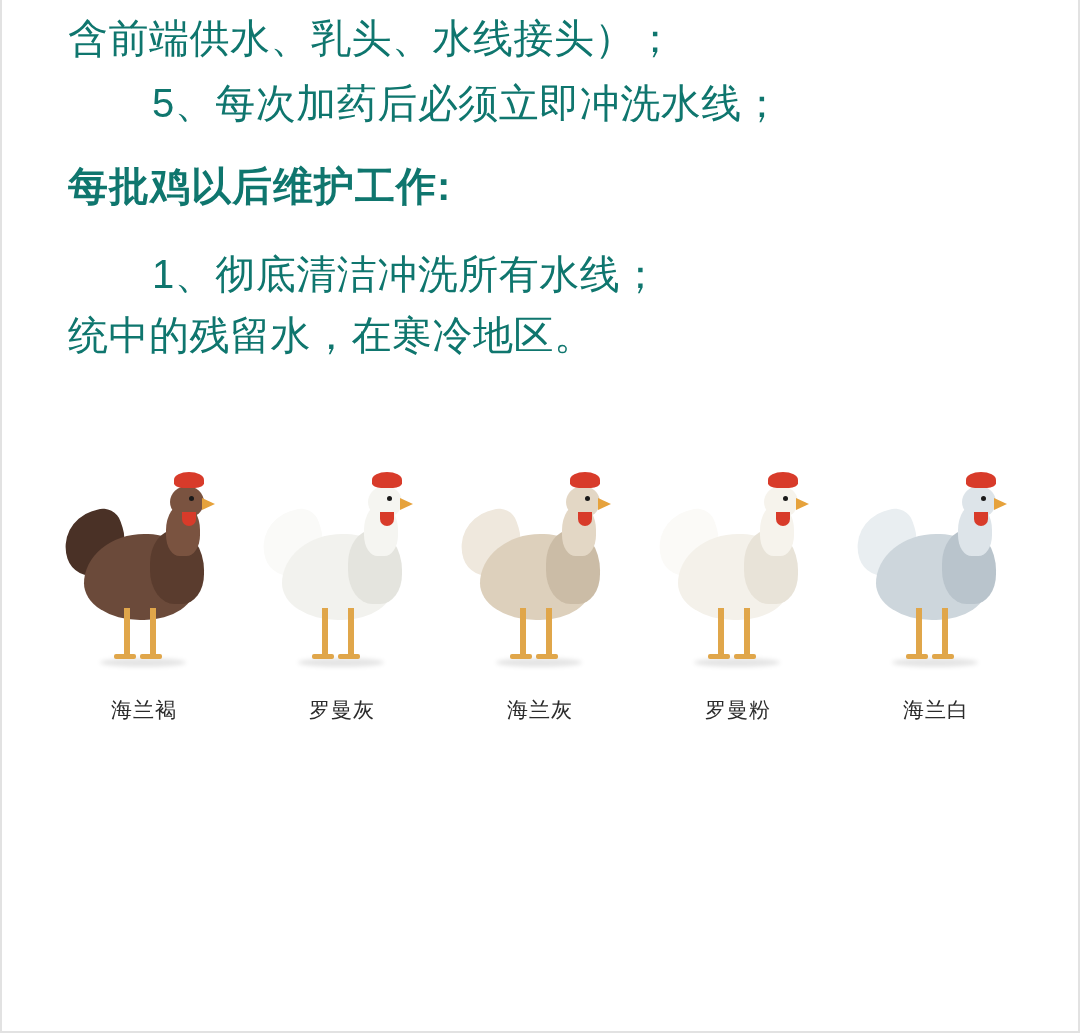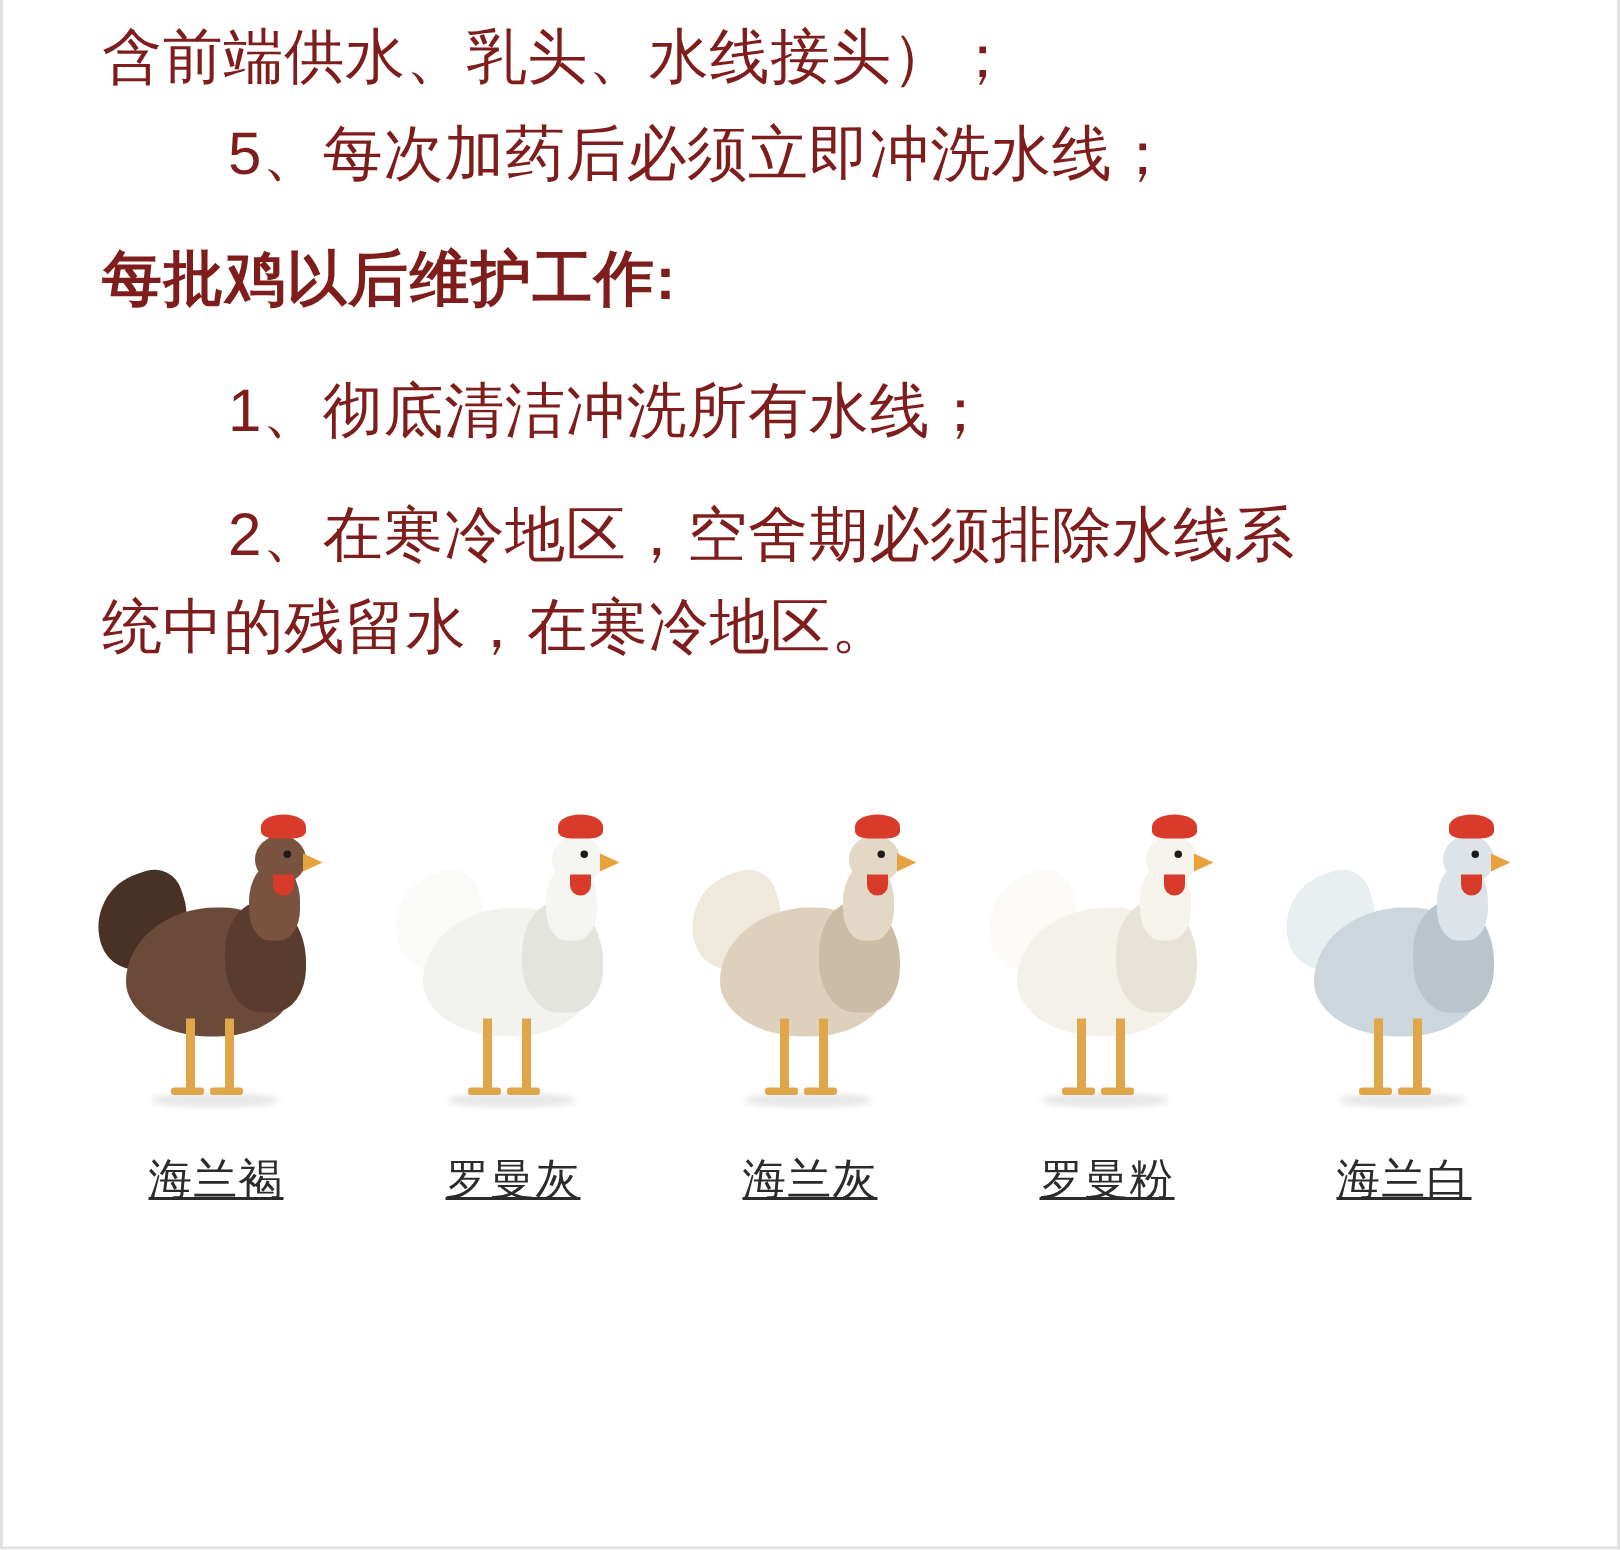--- a/index.html
+++ b/index.html
@@ -24,21 +24,21 @@
     border-right: 2px solid #e2e2e2;
     border-bottom: 2px solid #e2e2e2;
   }
   .content {
     padding: 0 62px 0 66px;
   }
   .para {
     font-size: 40px;
     line-height: 1.53;
     letter-spacing: 0.5px;
-    color: #7f1d1d;
+    color: #0f766e;
     margin: 0;
     white-space: pre-wrap;
   }
   .para.first {
     padding-top: 8px;
   }
   .para.indent {
     text-indent: 84px;
   }
   .para.bold {
@@ -73,26 +73,25 @@
     display: flex;
     flex-direction: column;
     align-items: center;
   }
   .breed-art {
     position: relative;
     width: 172px;
     height: 232px;
   }
   .breed-label {
-    font-size: 29px;
+    font-size: 21px;
     color: #2b2b2b;
     letter-spacing: 1px;
     margin-top: 8px;
     text-align: center;
-    text-decoration: underline;
   }
   
   .hen {
     position: absolute;
     left: 0; top: 0;
     width: 172px; height: 232px;
   }
   .body {
     position: absolute;
     left: 26px;
@@ -203,21 +202,20 @@
 </head>
 <body>
 
 <div class="page">
 
   <div class="content">
     <p class="para first">含前端供水、乳头、水线接头）；</p>
     <p class="para indent spaced-sm">5、每次加药后必须立即冲洗水线；</p>
     <p class="para bold">每批鸡以后维护工作:</p>
     <p class="para indent spaced">1、彻底清洁冲洗所有水线；</p>
-    <p class="para wrap">2、在寒冷地区，空舍期必须排除水线系</p>
     <p class="para">统中的残留水，在寒冷地区。</p>
   </div>
 
   <div class="gallery">
 
     <div class="breed">
       <div class="breed-art">
         <div class="hen">
           <div class="shadow"></div>
           <div class="tail" style="background:#4a3126"></div>

